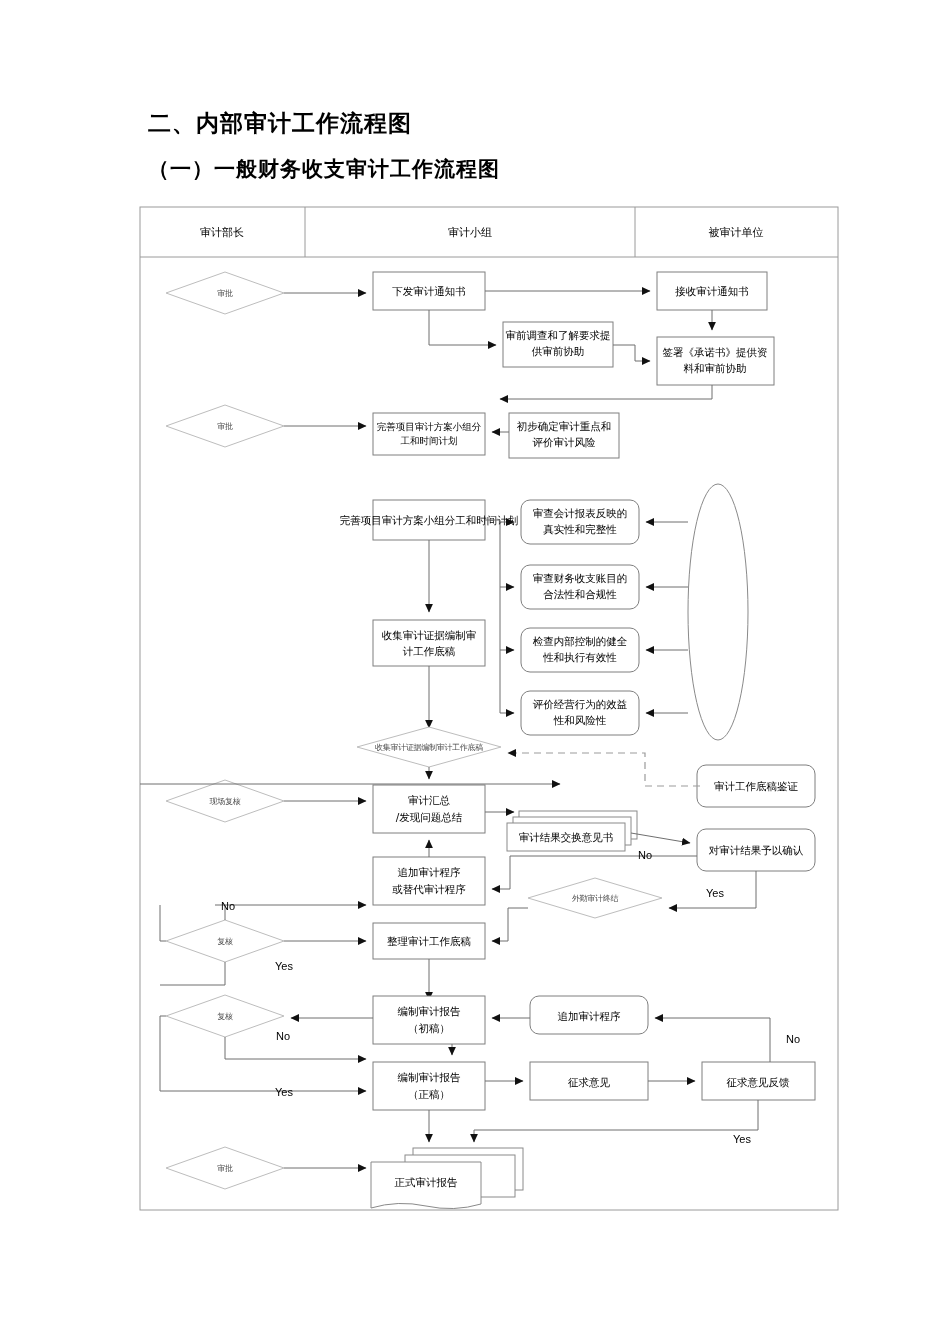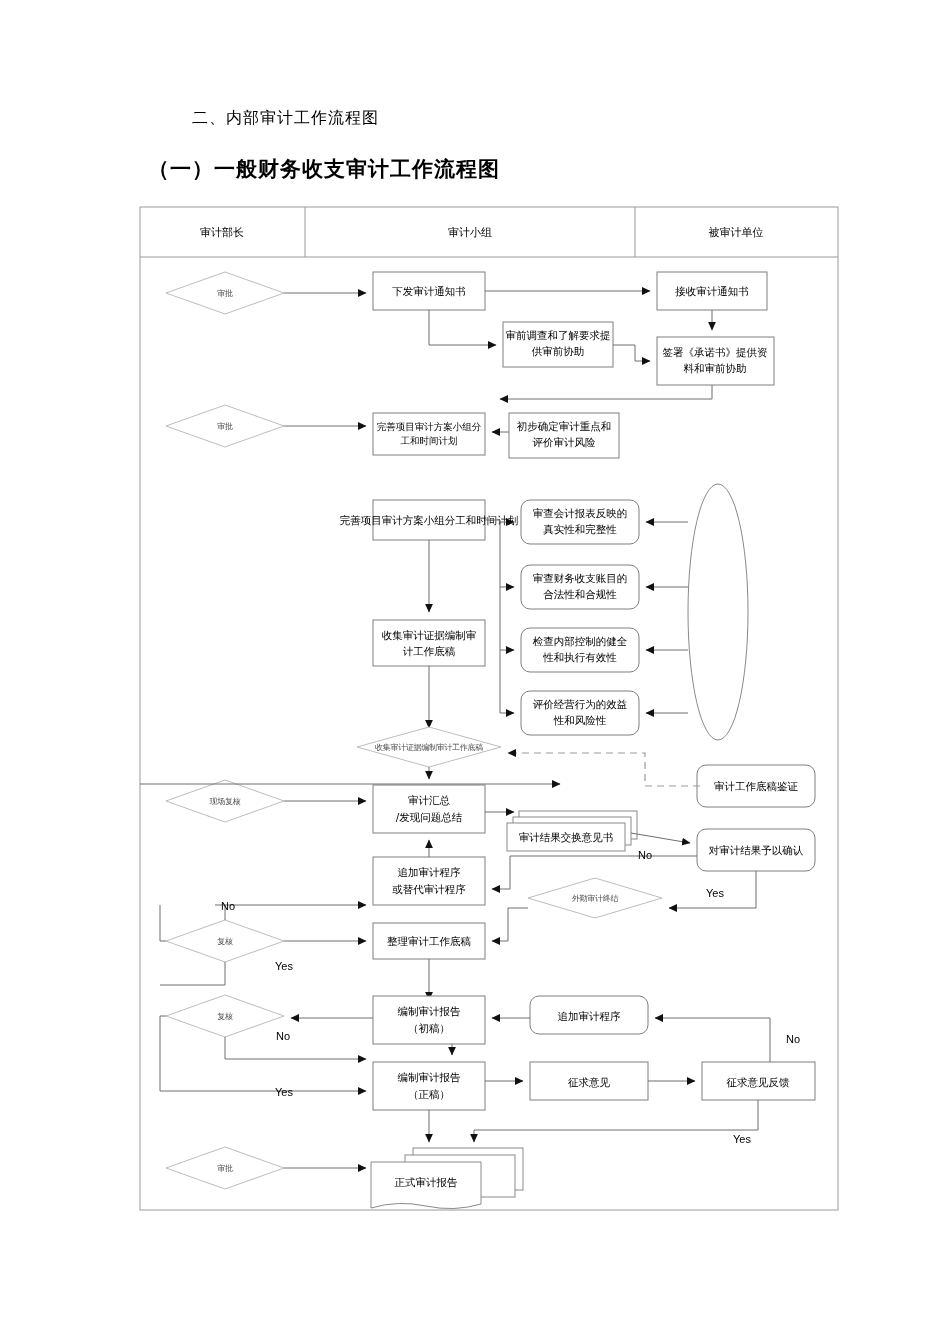--- a/index.html
+++ b/index.html
@@ -5,24 +5,23 @@
 <style>
   html,body{margin:0;padding:0;background:#ffffff;}
   body{
     width:950px;height:1344px;position:relative;overflow:hidden;
     font-family:"Liberation Sans","DejaVu Sans",sans-serif;
     color:#000000;
   }
   .page{position:absolute;inset:0;background:#fff;}
   .heading1{
     position:absolute;left:148px;top:108px;
-    font-size:16px;font-weight:400;letter-spacing:1px;
+    font-size:23px;font-weight:700;letter-spacing:1px;
     font-family:"DejaVu Sans","Liberation Sans",sans-serif;
     white-space:nowrap;
-    margin-left:44px;
   }
   .heading2{
     position:absolute;left:148px;top:155px;
     font-size:21px;font-weight:700;letter-spacing:1px;
     font-family:Liberation Sans, sans-serif;
     white-space:nowrap;
   }
   .chart-wrap{position:absolute;left:0;top:0;width:904px;height:1344px;}
   svg{display:block;}
   .tbl-line{stroke:#9a9a9a;stroke-width:1;fill:none;}

